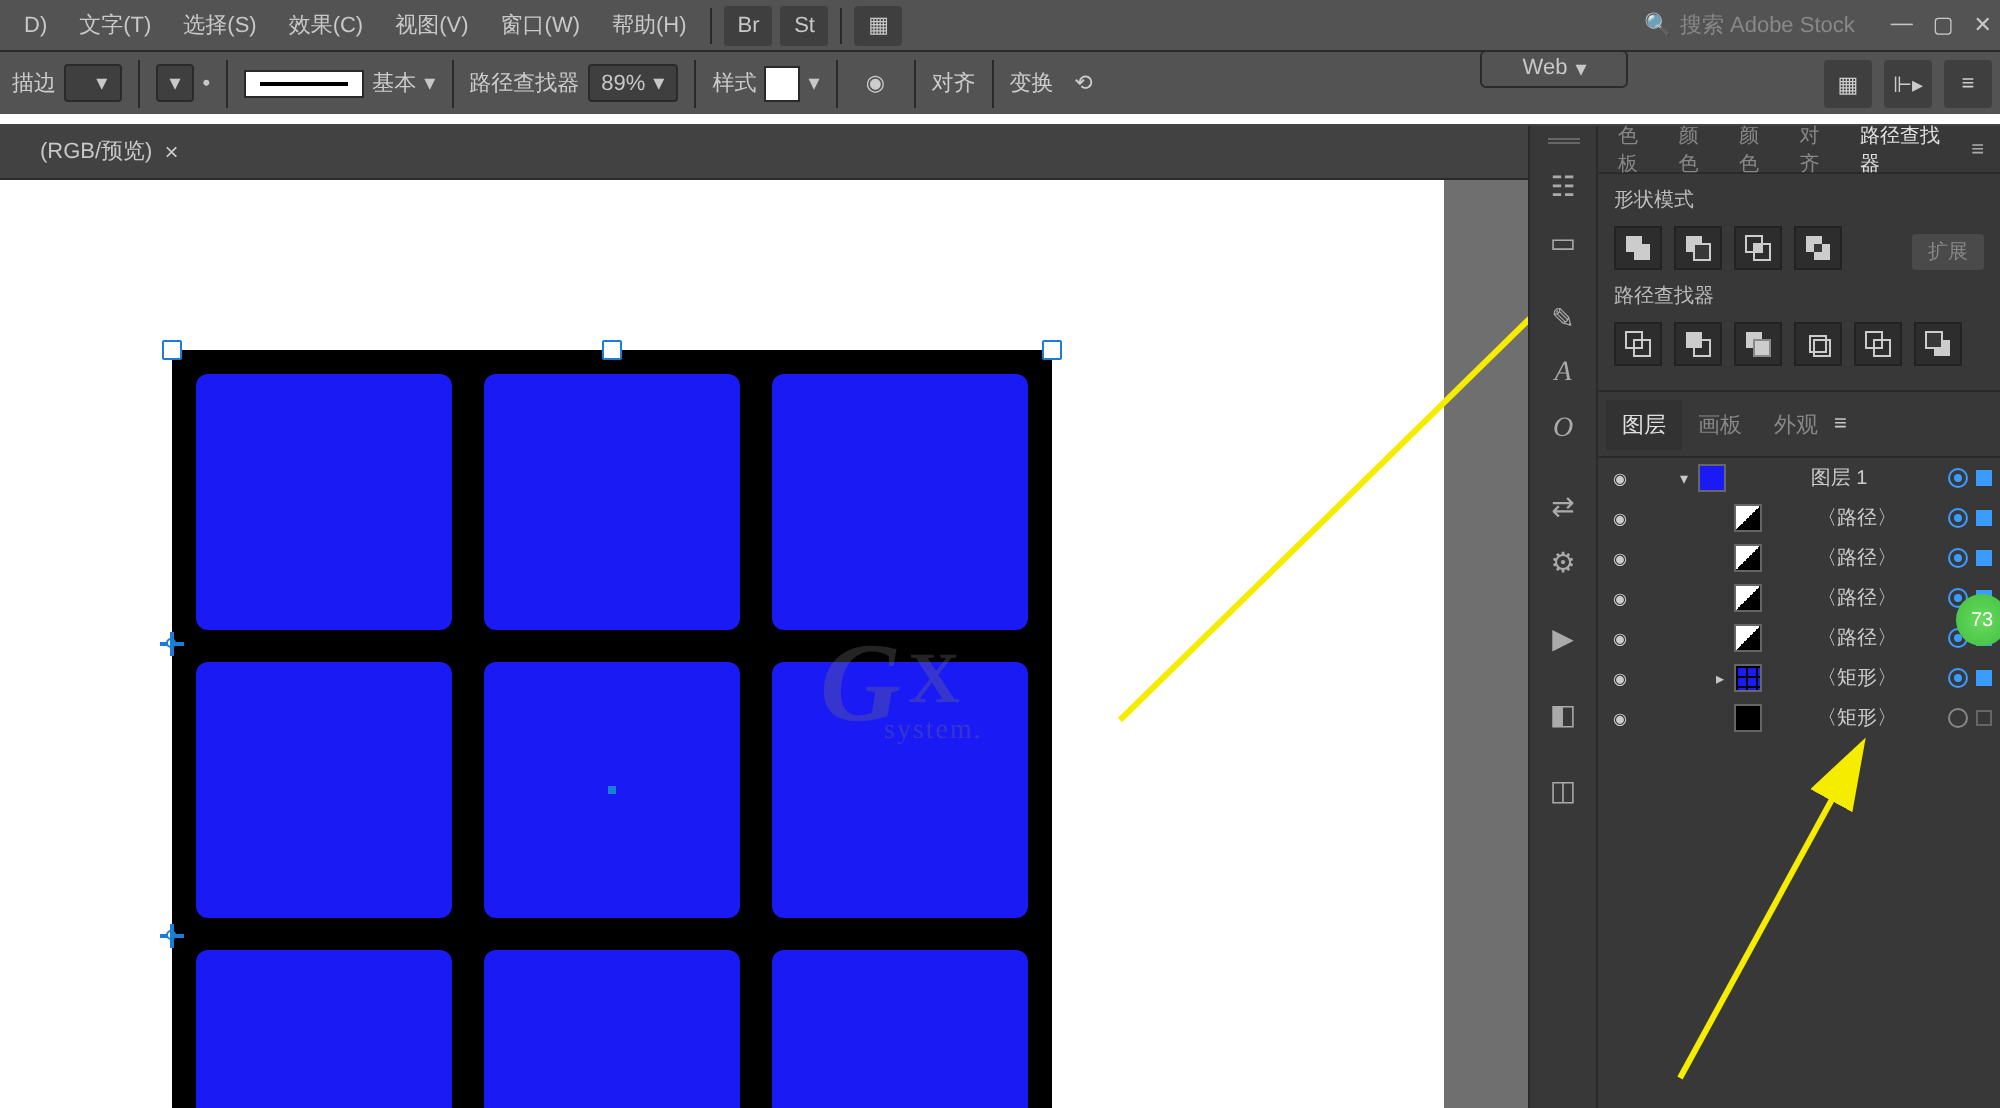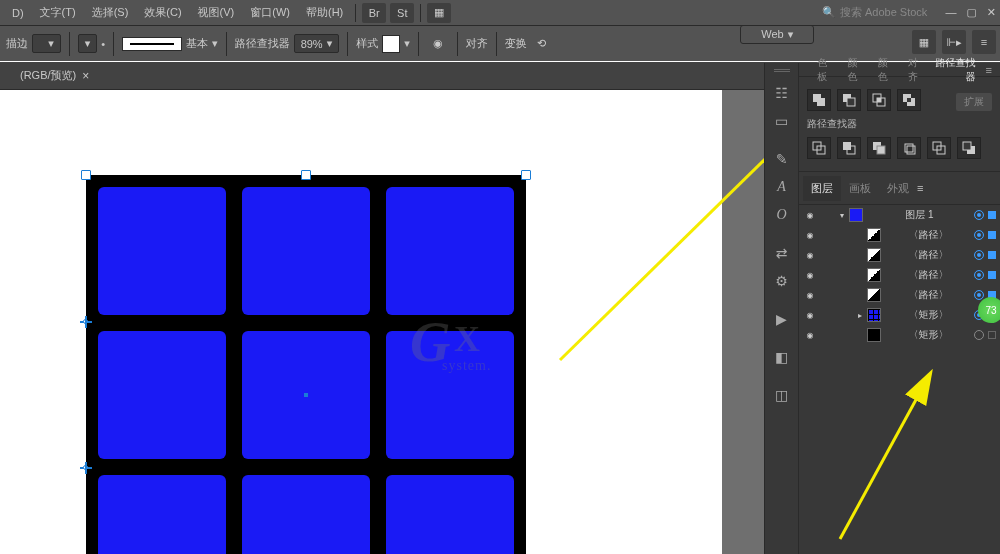--- a/index.html
+++ b/index.html
@@ -7,21 +7,21 @@
 
 .menubar { height: 26px; background: #535353; display: flex; align-items: center; padding: 0 4px; border-bottom: 1px solid #2a2a2a; }
 .menubar .menu-item { padding: 0 8px; cursor: pointer; }
 .menubar .sep { border-left: 1px solid #2a2a2a; height: 18px; margin: 0 4px; }
 .menubar .icon-btn { width: 24px; height: 20px; display: flex; align-items: center; justify-content: center; background: #3f3f3f; margin: 0 2px; border-radius: 2px; }
 .menubar .spacer { flex: 1; }
 .menubar .workspace { border: 1px solid #2a2a2a; padding: 2px 20px; border-radius: 3px; display: flex; align-items: flex-start; gap: 4px; margin-top: 44px; }
 .menubar .search { display: flex; align-items: center; gap: 4px; padding: 2px 8px; color: #888; }
 .window-ctrls { display: flex; gap: 10px; margin-left: 10px; }
 
-.optbar { height: 36px; background: #535353; display: flex; align-items: center; padding: 0 6px; border-bottom: 1px solid #ffffff; gap: 4px; }
+.optbar { height: 36px; background: #535353; display: flex; align-items: center; padding: 0 6px; border-bottom: 5px solid #ffffff; gap: 4px; }
 .optbar .label { color: #ccc; }
 .optbar .dropdown { background: #3f3f3f; border: 1px solid #2a2a2a; padding: 2px 6px; border-radius: 2px; display: flex; align-items: center; gap: 4px; }
 .optbar .stroke-preview { width: 60px; height: 14px; background: #fff; border: 1px solid #2a2a2a; display: flex; align-items: center; justify-content: center; }
 .optbar .stroke-preview .line { background: #000; height: 2px; width: 44px; }
 .optbar .sep { border-left: 1px solid #2a2a2a; height: 24px; margin: 0 4px; }
 .optbar .swatch { width: 18px; height: 18px; background: #fff; border: 1px solid #2a2a2a; }
 .optbar .icon-sm { width: 22px; height: 22px; display: flex; align-items: center; justify-content: center; color: #ccc; }
 
 .tabbar { height: 28px; background: #424242; display: flex; align-items: center; padding: 0 10px; border-bottom: 1px solid #2a2a2a; }
 .tabbar .tab { padding: 4px 10px; display: flex; align-items: center; gap: 6px; }
@@ -49,21 +49,21 @@
 
 .arrow { position: absolute; pointer-events: none; }
 
 .right-panels { position: absolute; top: 63px; right: 0; width: 236px; bottom: 0; display: flex; }
 .dock-strip { width: 34px; background: #383838; border-left: 1px solid #2a2a2a; display: flex; flex-direction: column; align-items: center; padding-top: 6px; gap: 2px; }
 .dock-strip .dock-icon { width: 26px; height: 26px; display: flex; align-items: center; justify-content: center; color: #aaa; font-size: 14px; border-radius: 2px; }
 .dock-strip .spacer-sm { height: 8px; }
 .dock-strip .grab { width: 16px; height: 3px; border-top: 1px solid #666; border-bottom: 1px solid #666; margin-bottom: 6px; }
 
 .panel-stack { flex: 1; background: #383838; border-left: 1px solid #2a2a2a; display: flex; flex-direction: column; }
-.panel-head { display: flex; align-items: center; height: 14px; padding: 0 4px; border-bottom: 1px solid #2a2a2a; background: #383838; text-align: right; }
+.panel-head { display: flex; align-items: center; height: 24px; padding: 0 4px; border-bottom: 1px solid #2a2a2a; background: #383838; }
 .panel-head .tab-lbl { padding: 0 6px; color: #888; font-size: 10px; }
 .panel-head .tab-lbl.active { color: #e0e0e0; }
 .panel-head .menu { margin-left: auto; color: #aaa; padding: 0 4px; }
 .panel-body { padding: 6px 8px; font-size: 10px; color: #bbb; }
 .panel-body .row { display: flex; align-items: flex-end; gap: 6px; margin: 6px 0; }
 .mode-btn { width: 24px; height: 22px; background: #2d2d2d; border: 1px solid #222; display: flex; align-items: center; justify-content: center; }
 .mode-btn svg, .mode-btn .icn { width: 14px; height: 14px; }
 .expand-btn { margin-left: auto; background: #4a4a4a; padding: 2px 8px; color: #888; border-radius: 2px; font-size: 10px; }
 
 .layers-head { display: flex; align-items: center; height: 26px; background: #383838; border-top: 1px solid #2a2a2a; border-bottom: 1px solid #2a2a2a; padding: 16px 4px; }
@@ -226,20 +226,21 @@
   <div class="panel-stack">
     <div class="panel-head">
       <span class="tab-lbl">色板</span>
       <span class="tab-lbl">颜色</span>
       <span class="tab-lbl">颜色</span>
       <span class="tab-lbl">对齐</span>
       <span class="tab-lbl active">路径查找器</span>
       <span class="menu">≡</span>
     </div>
     <div class="panel-body">
+      <div>形状模式</div>
       <div class="row">
         <div class="mode-btn">
             <svg viewBox="0 0 14 14">
               <rect x="1" y="1" width="8" height="8" fill="#ccc"></rect>
               <rect x="5" y="5" width="8" height="8" fill="#ccc"></rect>
             </svg>
           </div>
         <div class="mode-btn">
             <svg viewBox="0 0 14 14">
               <rect x="1" y="1" width="8" height="8" fill="#ccc"></rect>

